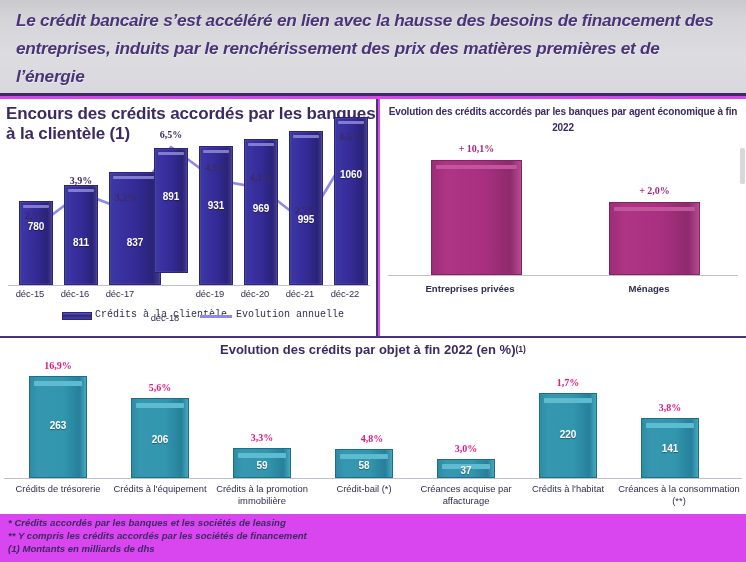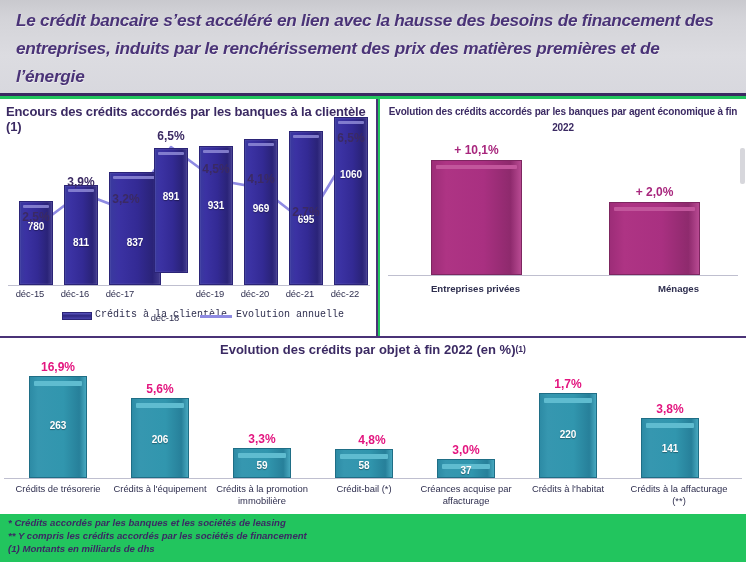--- a/index.html
+++ b/index.html
@@ -6,21 +6,21 @@
   html, body {
     margin: 0; padding: 0;
     width: 746px; height: 562px;
     background: #ffffff;
     font-family: "Liberation Sans", sans-serif;
     overflow: hidden;
   }
   #slide {
     position: relative;
     width: 746px; height: 562px;
-    background: #22c55e;
+    background: #d946ef;
   }
 
   
   .header {
     position: absolute;
     left: 0; top: 0;
     width: 746px; height: 96px;
     background: linear-gradient(180deg,#c9c9ce 0%, #d3d3d8 18%, #dcdce1 60%, #d8d8de 100%);
     border-bottom: 3px solid #3c2a62;
     padding: 6px 14px 0 16px;
@@ -61,21 +61,21 @@
   }
 
   .chart-title {
     font-weight: bold;
     color: #3b2a63;
     font-size: 12.6px;
     letter-spacing: -0.15px;
   }
   .title-left {
     position: absolute; left: 6px; top: 5px;
-    font-size: 13px;
+    font-size: 17px;
   }
   .title-right {
     position: absolute; left: 6px; top: 5px;
     width: 354px;
     text-align: center;
     font-size: 10px;
     line-height: 16px;
   }
 
   
@@ -128,35 +128,36 @@
     color: #ffffff;
     font-weight: bold;
     font-size: 10px;
     text-shadow: 0 1px 1px rgba(0,0,0,.35);
   }
   .bar-label-pct {
     position: absolute;
     left: 0; right: 0;
     text-align: center;
     font-weight: bold;
-    font-size: 12px;
+    font-size: 10px;
     color: #3b2a63;
     white-space: nowrap;
+    font-family: Liberation Serif, serif;
   }
   .pct-mag { color: #a8267d; }
   .pct-pink { color: #e3157f; }
 
   .cat-label {
     position: absolute;
     text-align: center;
     font-size: 9.4px;
     color: #2f2f4f;
     line-height: 12px;
   }
-  .cat-label.bold { font-weight: bold; font-size: 9.6px; text-align: right; }
+  .cat-label.bold { font-weight: bold; font-size: 9.6px; }
 
   .axis-line {
     position: absolute;
     border-top: 1px solid #bfbfcf;
   }
 
   
   .legend { position: absolute; }
   .legend-swatch-bar {
     position: absolute;
@@ -273,21 +274,21 @@
         <div class="bar bar-navy" style="left:238px; width:34px; height:146px; bottom:4px;">
           <div class="bar-inner">
               <div class="cap"></div>
             </div>
           <div class="bar-value" style="top:64px;">969</div>
         </div>
         <div class="bar bar-navy" style="left:283px; width:34px; height:154px; bottom:4px;">
           <div class="bar-inner">
               <div class="cap"></div>
             </div>
-          <div class="bar-value" style="top:83px;">695</div>
+          <div class="bar-value" style="top:83px;">995</div>
         </div>
         <div class="bar bar-navy" style="left:328px; width:34px; height:168px; bottom:4px;">
           <div class="bar-inner">
               <div class="cap"></div>
             </div>
           <div class="bar-value" style="top:52px;">1060</div>
         </div>
 
         <div class="bar-label-pct" style="left:8px; top:93px; width:44px;">2,5%</div>
         <div class="bar-label-pct" style="left:53px; top:58px; width:44px;">3,9%</div>
@@ -416,21 +417,21 @@
     <div class="cat-label" style="left:212px; top:145px; width:100px;">Crédits à la promotion</div>
     <div class="cat-label" style="left:212px; top:157px; width:100px;">immobilière</div>
 
     <div class="cat-label" style="left:314px; top:145px; width:100px;">Crédit-bail (*)</div>
 
     <div class="cat-label" style="left:416px; top:145px; width:100px;">Créances acquise par</div>
     <div class="cat-label" style="left:416px; top:157px; width:100px;">affacturage</div>
 
     <div class="cat-label" style="left:518px; top:145px; width:100px;">Crédits à l'habitat</div>
 
-    <div class="cat-label" style="left:618px; top:145px; width:122px;">Crédits à la affacturage</div>
+    <div class="cat-label" style="left:618px; top:145px; width:122px;">Créances à la consommation</div>
     <div class="cat-label" style="left:618px; top:157px; width:122px;">(**)</div>
   </div>
 
   <div class="footnotes">
     <div class="footnote">* Crédits accordés par les banques et les sociétés de leasing</div>
     <div class="footnote">** Y compris les crédits accordés par les sociétés de financement</div>
     <div class="footnote">(1) Montants en milliards de dhs</div>
   </div>
 
   <div class="scroll-thumb"></div>

